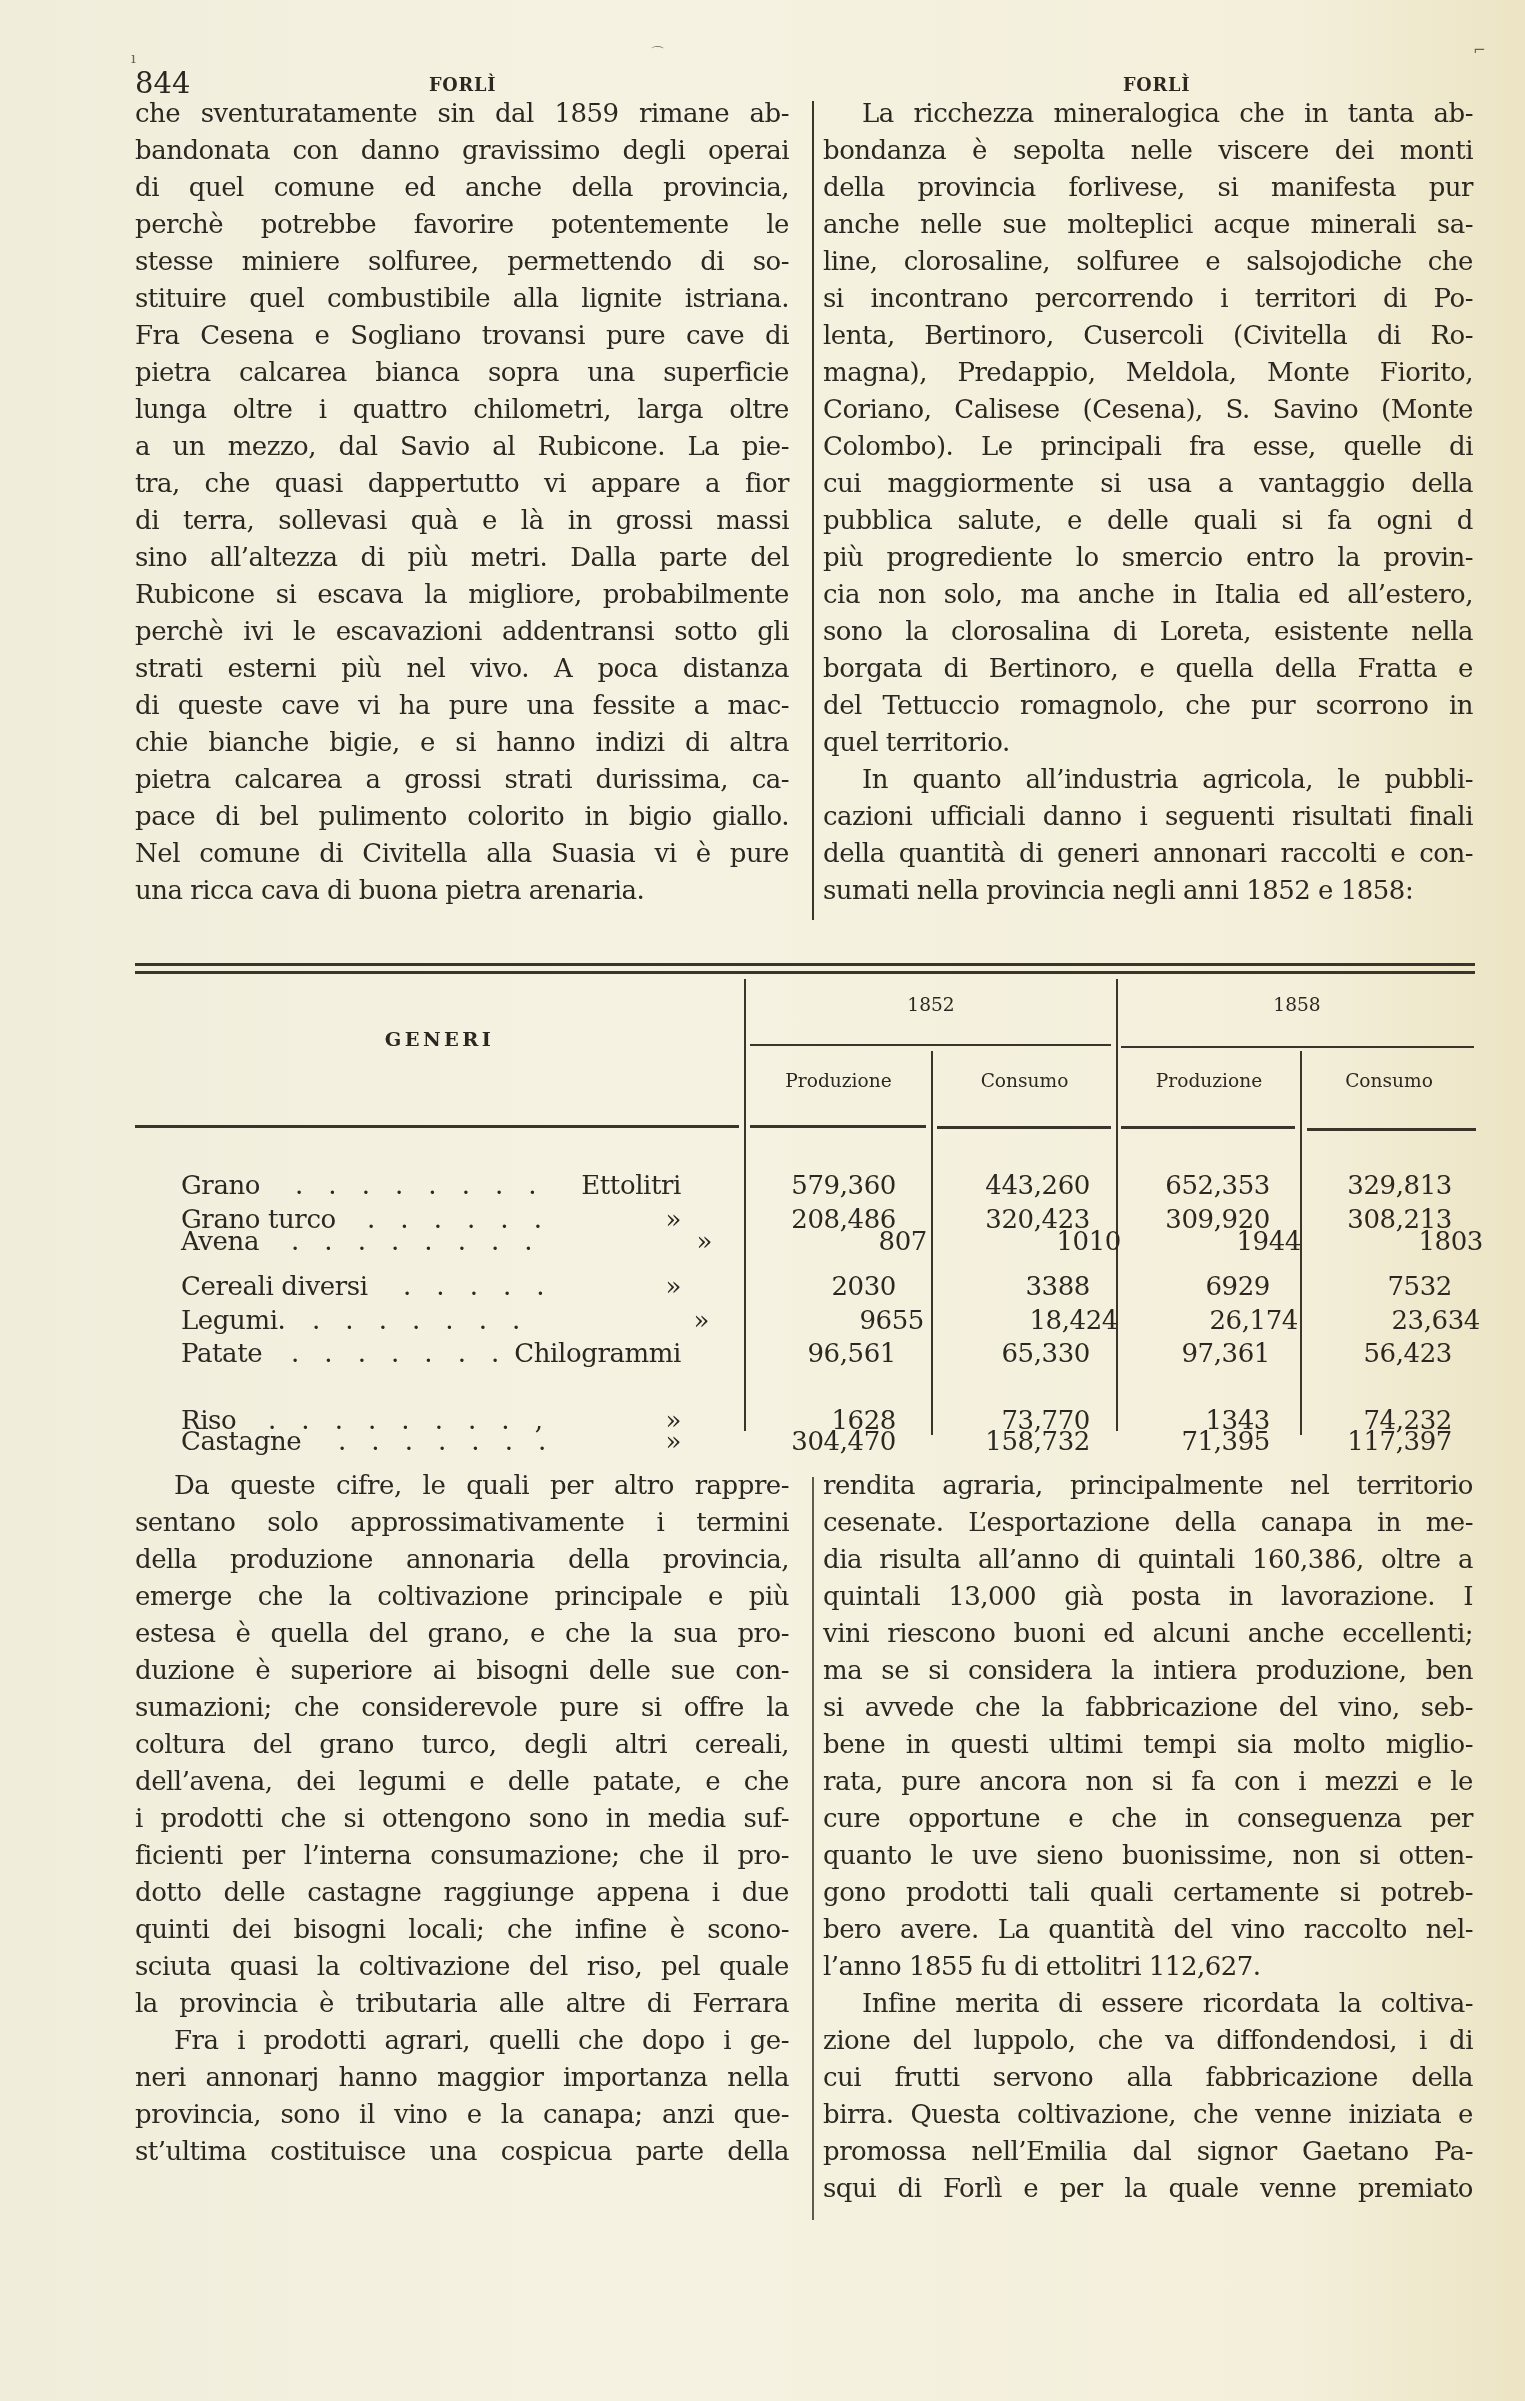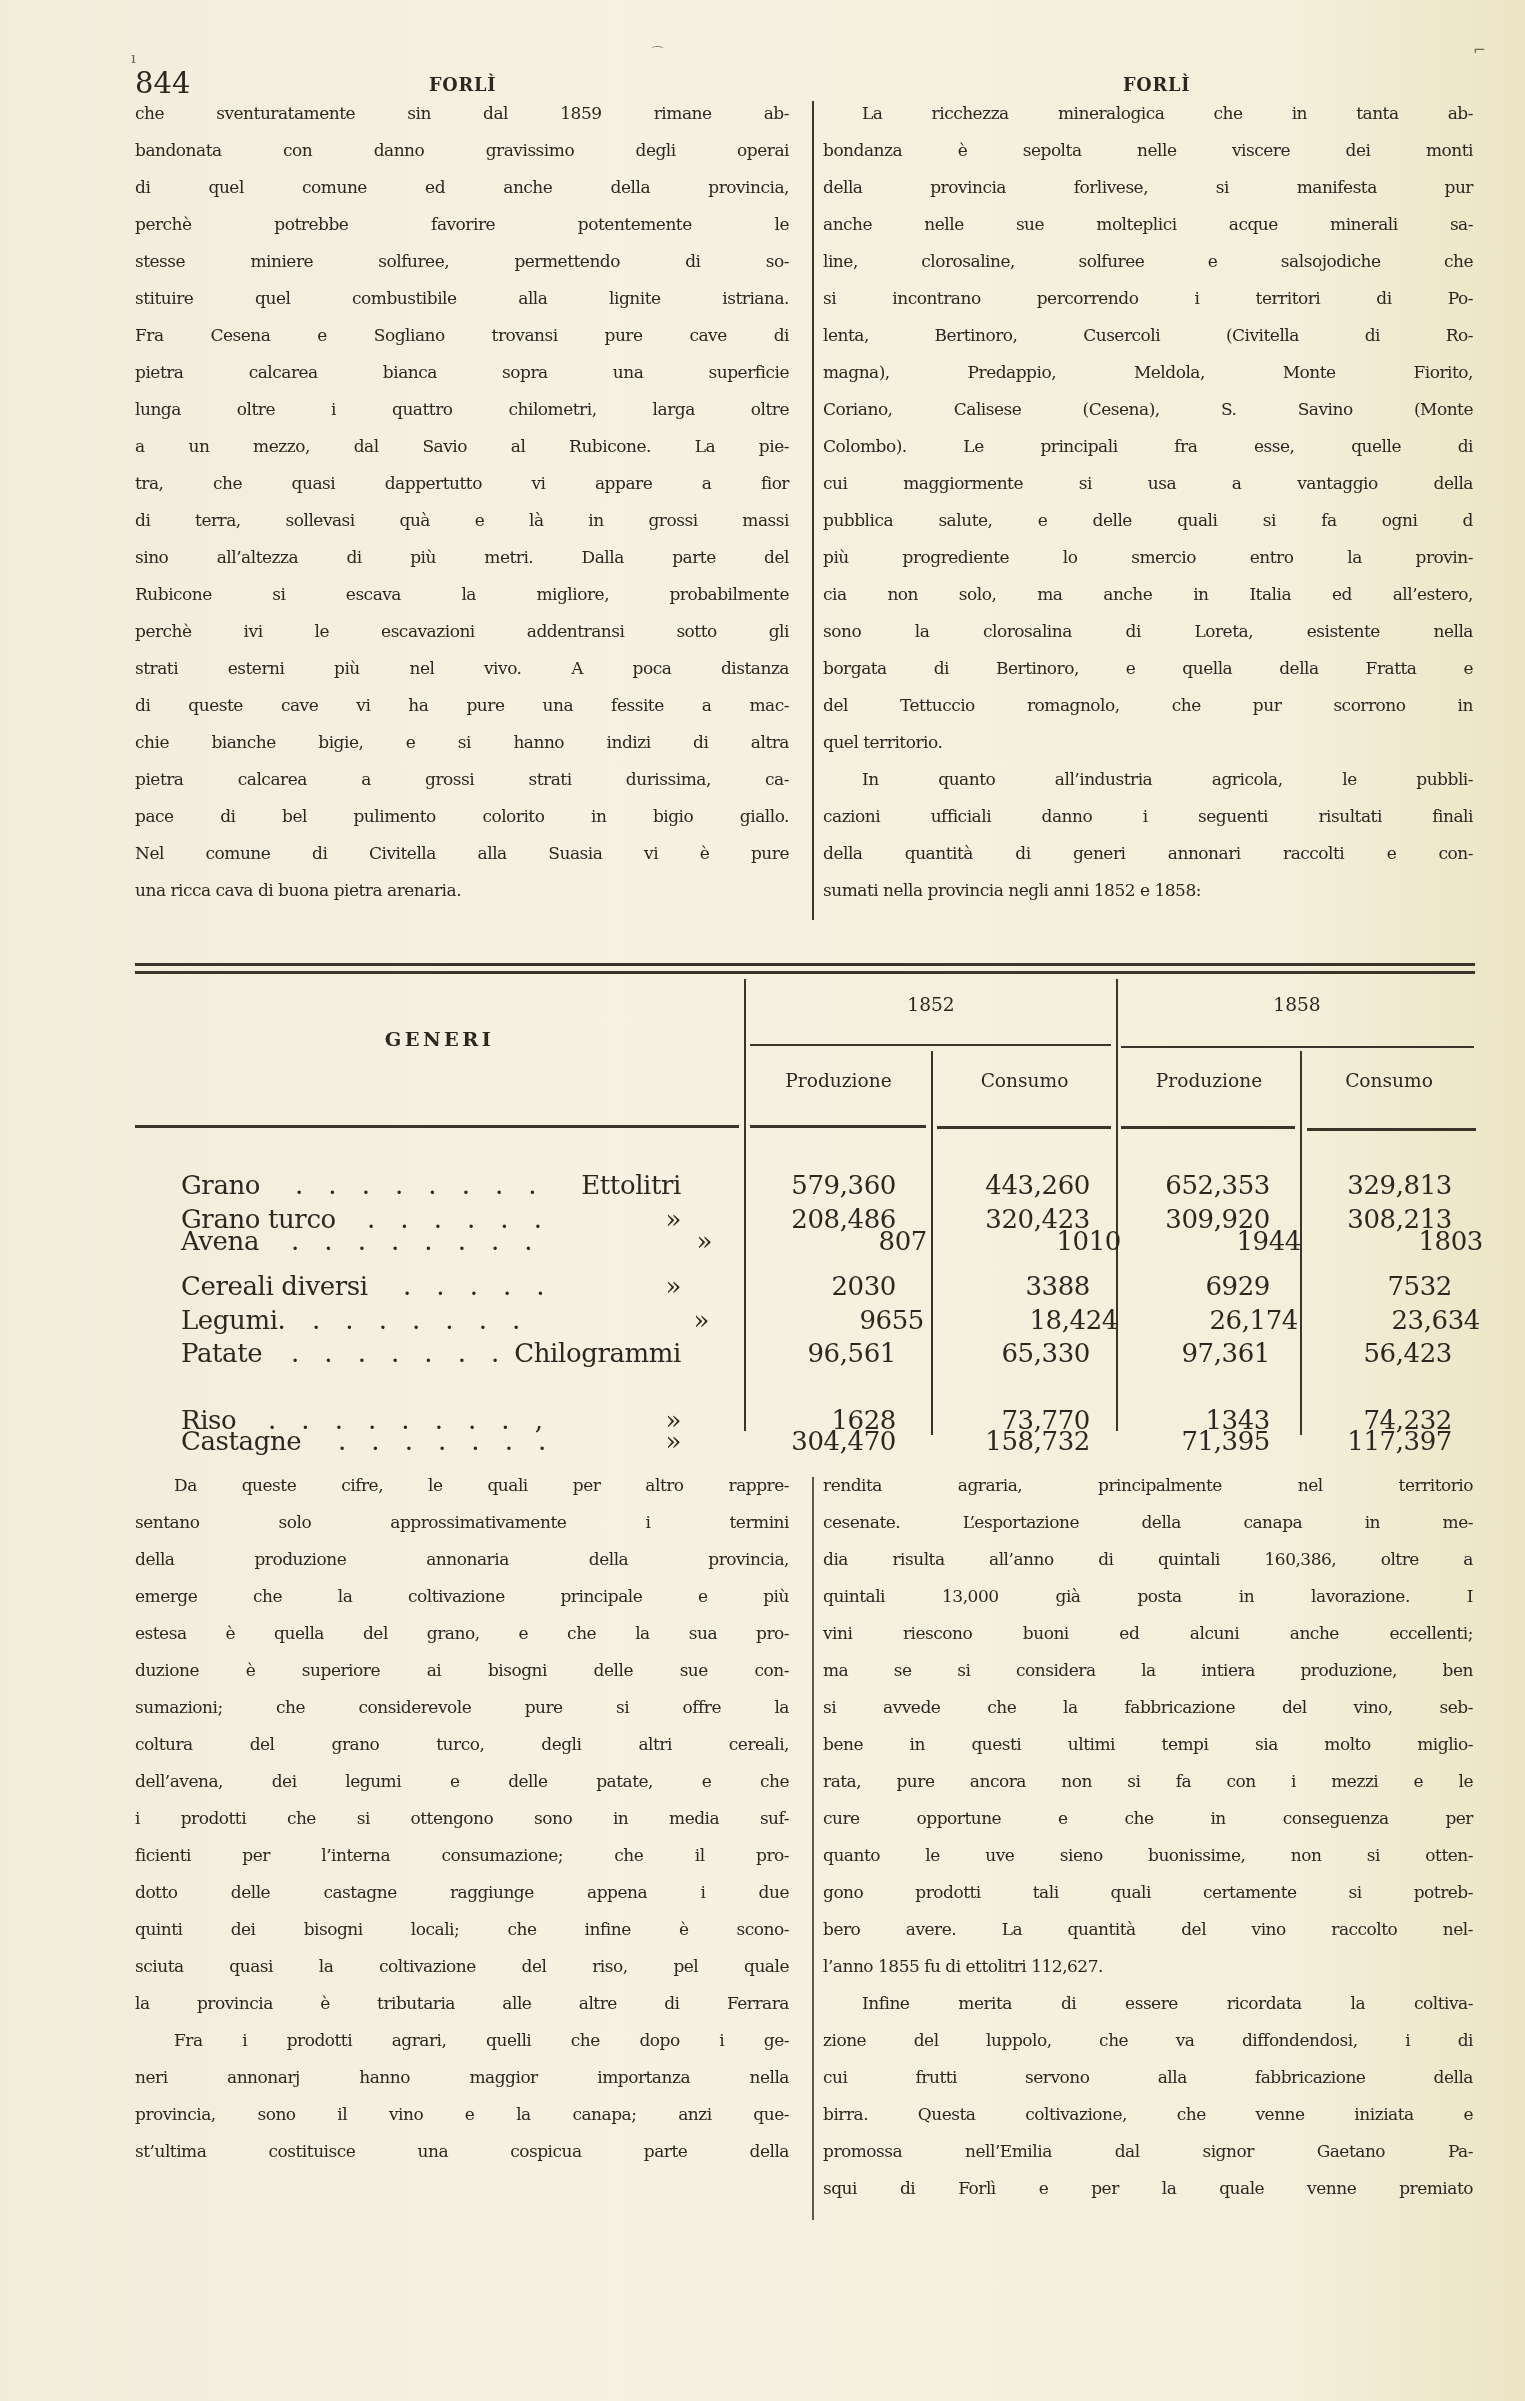--- a/index.html
+++ b/index.html
@@ -6,21 +6,21 @@
   body {
     width: 1525px; height: 2401px; position: relative; overflow: hidden;
     background: #f3efdc;
     background-image: linear-gradient(90deg, #f1eddb 0%, #f5f2e2 40%, #f3efda 85%, #ece4c4 100%);
     color: #2c2720;
     font-family: "DejaVu Serif", "Liberation Serif", serif;
   }
   .abs { position: absolute; }
   .runhead { font-size: 29px; top: 66px; }
   .runtitle { font-size: 17.7px; font-weight: bold; letter-spacing: 0.8px; top: 74px; }
-  .col { position: absolute; font-size: 17px; line-height: 37px; letter-spacing: -0.5px; }
+  .col { position: absolute; font-size: 26px; line-height: 37px; letter-spacing: -0.5px; }
   .col .ln { display: block; white-space: nowrap; text-align: justify; text-align-last: justify; height: 37px; }
   .col .ln.last { text-align-last: left; }
   .col .ln.indent { padding-left: 39px; }
   .vrule { position: absolute; width: 1.7px; background: #3a342a; }
   .hrule { position: absolute; height: 2.5px; background: #3a342a; }
   .hrule.thin { height: 1.7px; }
   .th { position: absolute; font-size: 18.6px; text-align: center; }
   .gen { font-size: 19.4px; letter-spacing: 3.4px; font-weight: bold; }
   .trow { position: absolute; left: 0; width: 1525px; height: 34px; font-size: 26px; line-height: 34px; letter-spacing: -0.4px; }
   .trow .name { position: absolute; left: 181px; white-space: nowrap; }

